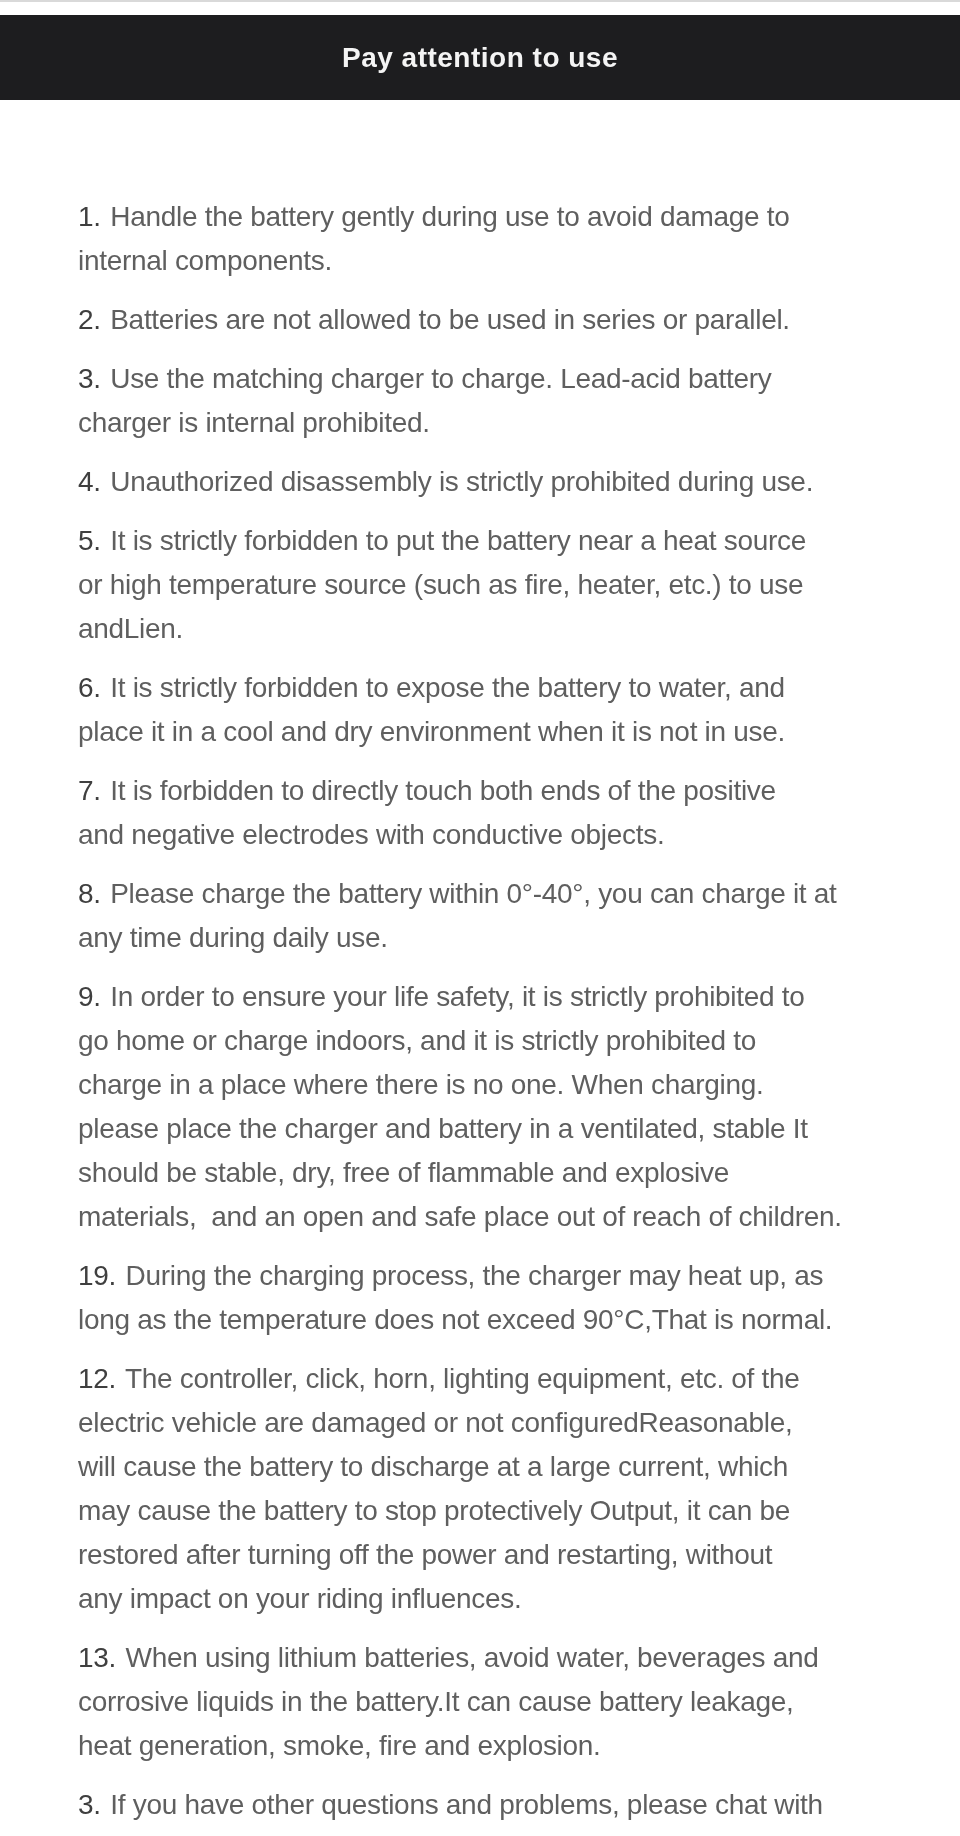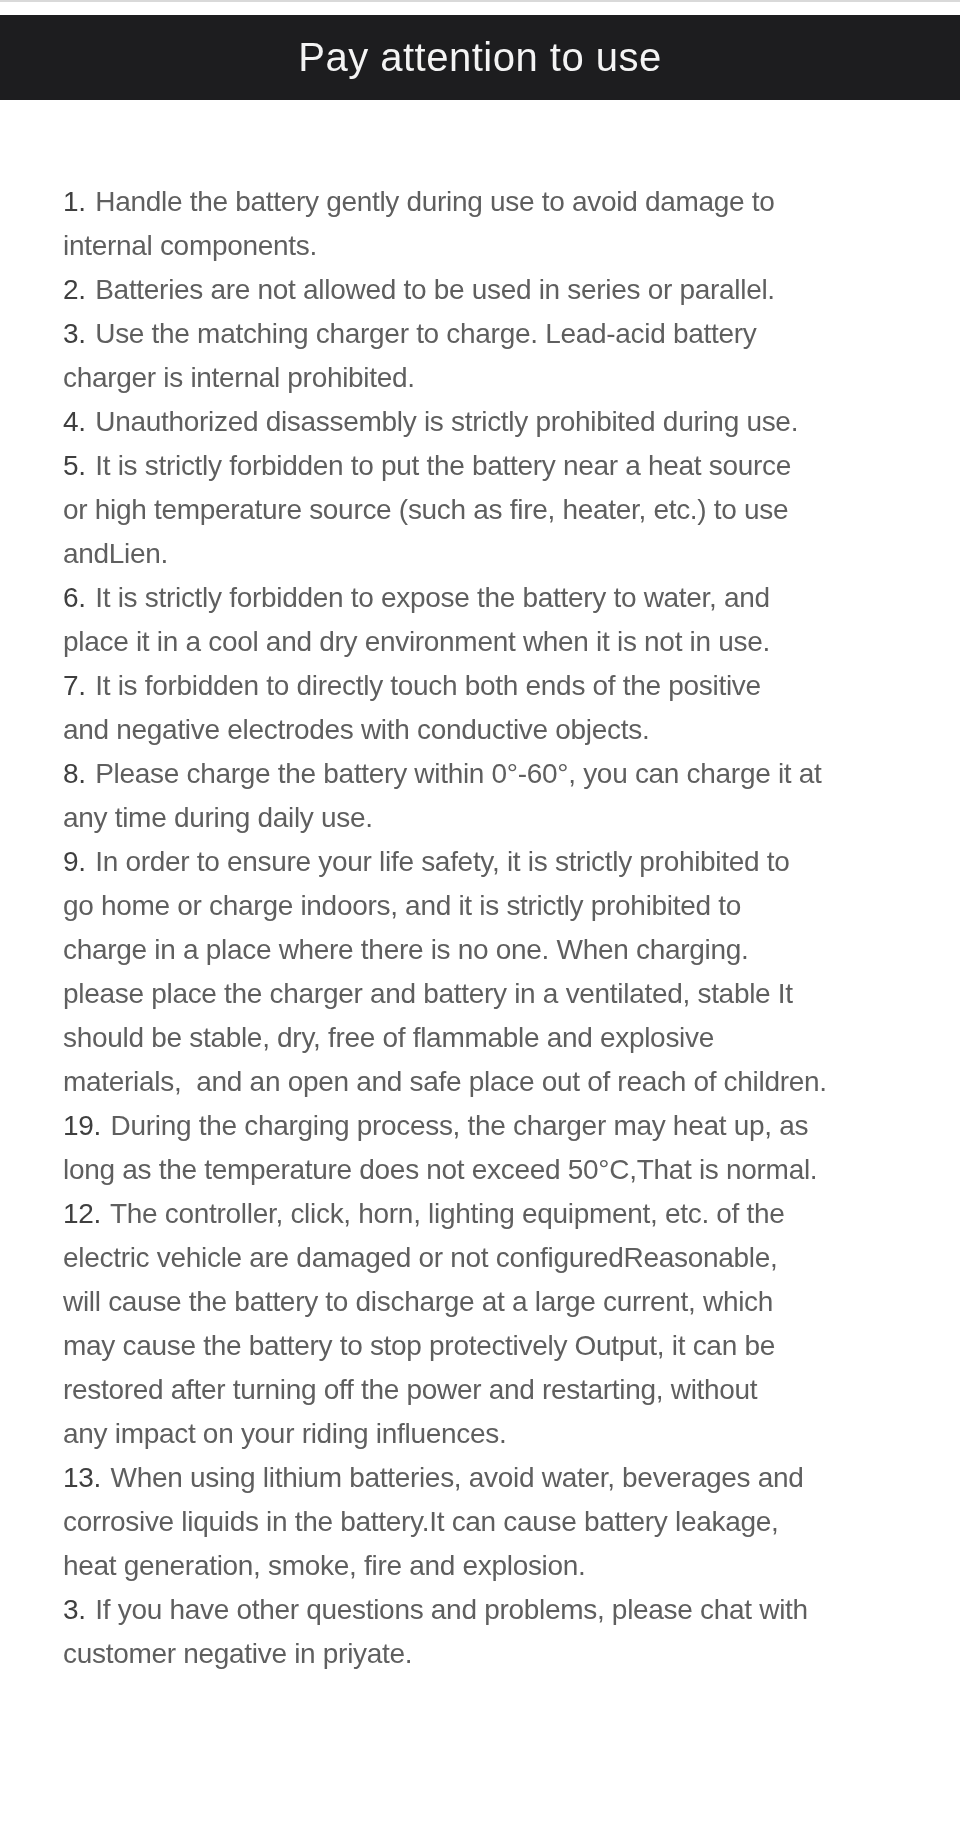--- a/index.html
+++ b/index.html
@@ -15,31 +15,31 @@
     background:var(--top-line,#d9d9d9);
   }
   .bar{
     margin-top:13px;
     height:85px;
     background:var(--header-bg,#1d1d1f);
     display:flex;align-items:center;justify-content:center;
   }
   .bar h1{
     margin:0;
-    font-size:40px;
-    font-weight:400;
+    font-size:28px;
+    font-weight:700;
     letter-spacing:0.5px;
     color:var(--header-text,#f4f4f4);
   }
   .content{
     padding:80px 60px 0 63px;
     overflow:hidden;
   }
   .item{
-    margin:0;
+    margin:15px;
     font-size:28px;
     line-height:44px;
     letter-spacing:-0.3px;
     color:var(--body-text,#5f5f5f);
   }
   .item .num{
     color:var(--number-text,#3f3f3f);
     margin-right:2px;
   }
   .item .txt{
@@ -61,30 +61,30 @@
       <p class="item"><span class="num">3.</span><span class="txt"> Use the matching charger to charge. Lead-acid battery
 charger is internal prohibited.</span></p>
       <p class="item"><span class="num">4.</span><span class="txt"> Unauthorized disassembly is strictly prohibited during use.</span></p>
       <p class="item"><span class="num">5.</span><span class="txt"> It is strictly forbidden to put the battery near a heat source
 or high temperature source (such as fire, heater, etc.) to use
 andLien.</span></p>
       <p class="item"><span class="num">6.</span><span class="txt"> It is strictly forbidden to expose the battery to water, and
 place it in a cool and dry environment when it is not in use.</span></p>
       <p class="item"><span class="num">7.</span><span class="txt"> It is forbidden to directly touch both ends of the positive
 and negative electrodes with conductive objects.</span></p>
-      <p class="item"><span class="num">8.</span><span class="txt"> Please charge the battery within 0°-60°, you can charge it at
+      <p class="item"><span class="num">8.</span><span class="txt"> Please charge the battery within 0°-40°, you can charge it at
 any time during daily use.</span></p>
       <p class="item"><span class="num">9.</span><span class="txt"> In order to ensure your life safety, it is strictly prohibited to
 go home or charge indoors, and it is strictly prohibited to
 charge in a place where there is no one. When charging.
 please place the charger and battery in a ventilated, stable It
 should be stable, dry, free of flammable and explosive
 materials,  and an open and safe place out of reach of children.</span></p>
       <p class="item"><span class="num">19.</span><span class="txt"> During the charging process, the charger may heat up, as
-long as the temperature does not exceed 50°C,That is normal.</span></p>
+long as the temperature does not exceed 90°C,That is normal.</span></p>
       <p class="item"><span class="num">12.</span><span class="txt"> The controller, click, horn, lighting equipment, etc. of the
 electric vehicle are damaged or not configuredReasonable,
 will cause the battery to discharge at a large current, which
 may cause the battery to stop protectively Output, it can be
 restored after turning off the power and restarting, without
 any impact on your riding influences.</span></p>
       <p class="item"><span class="num">13.</span><span class="txt"> When using lithium batteries, avoid water, beverages and
 corrosive liquids in the battery.It can cause battery leakage,
 heat generation, smoke, fire and explosion.</span></p>
       <p class="item"><span class="num">3.</span><span class="txt"> If you have other questions and problems, please chat with

